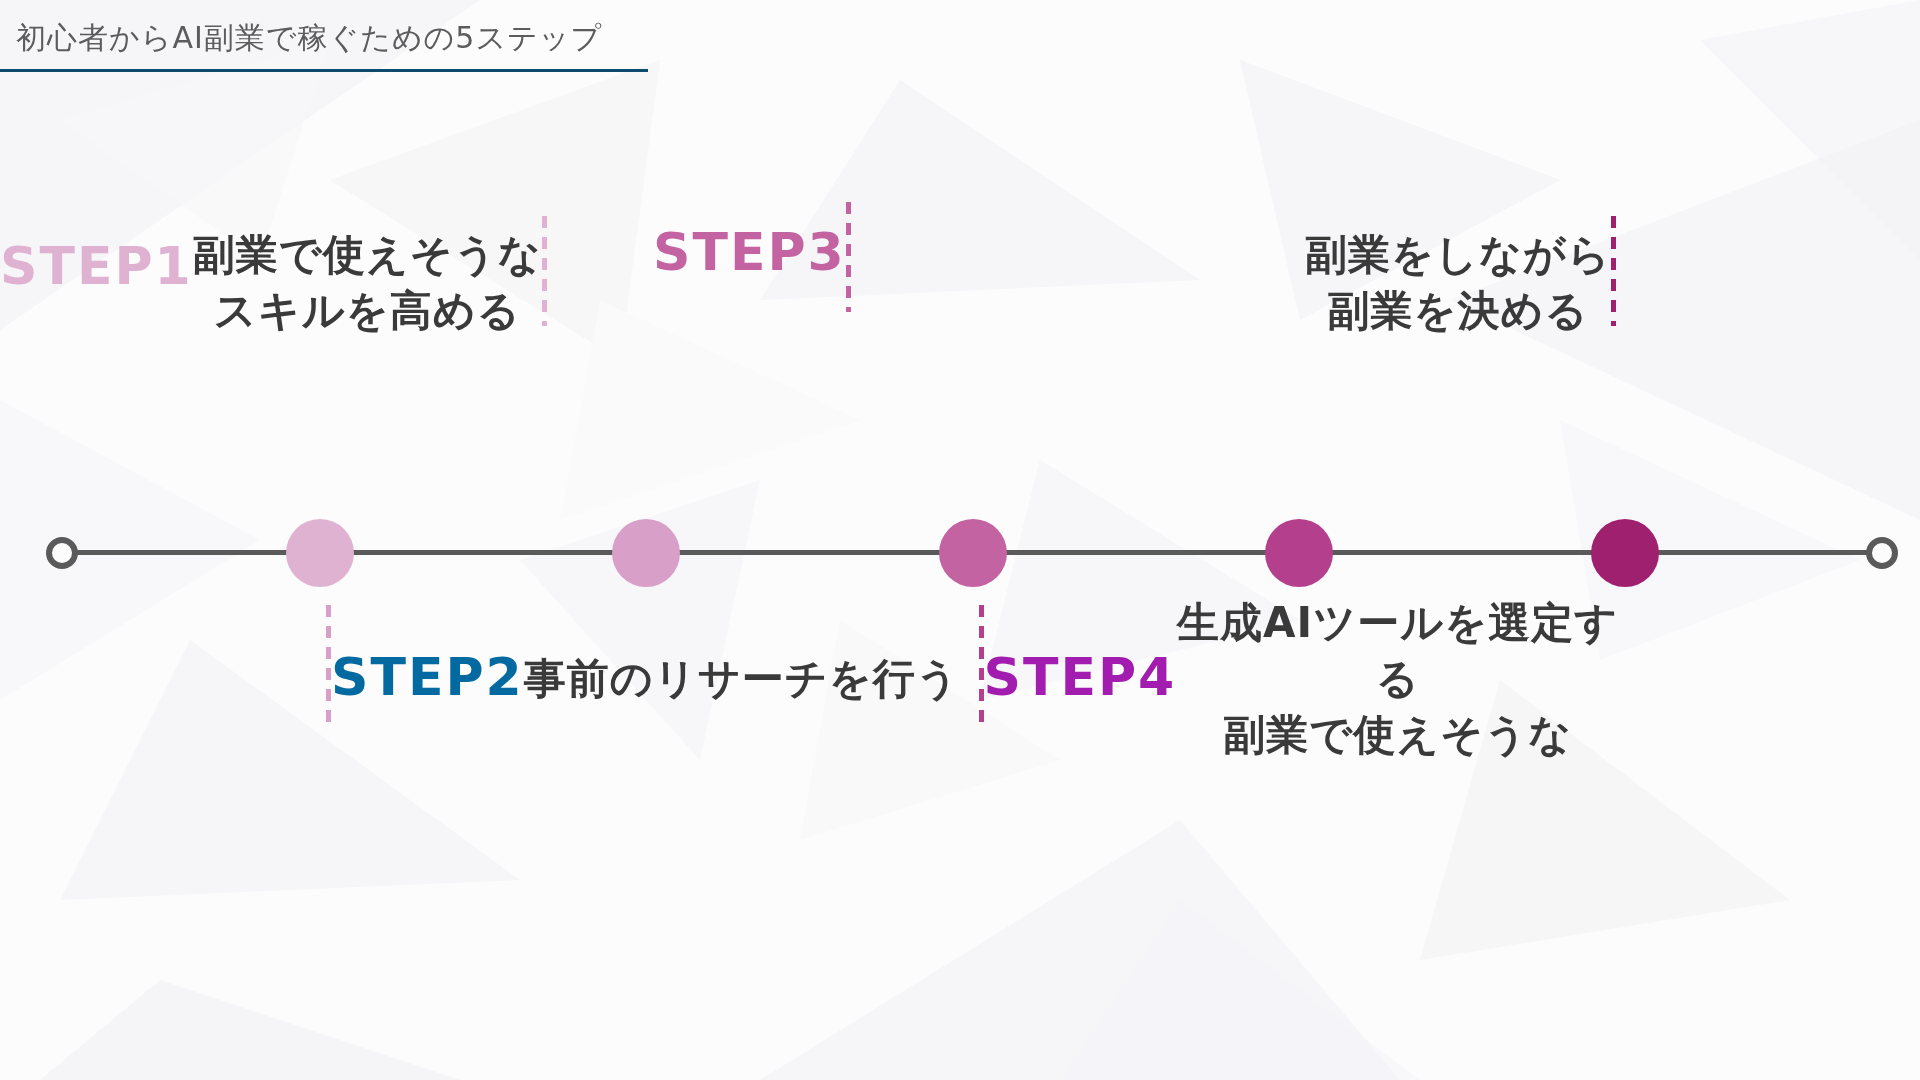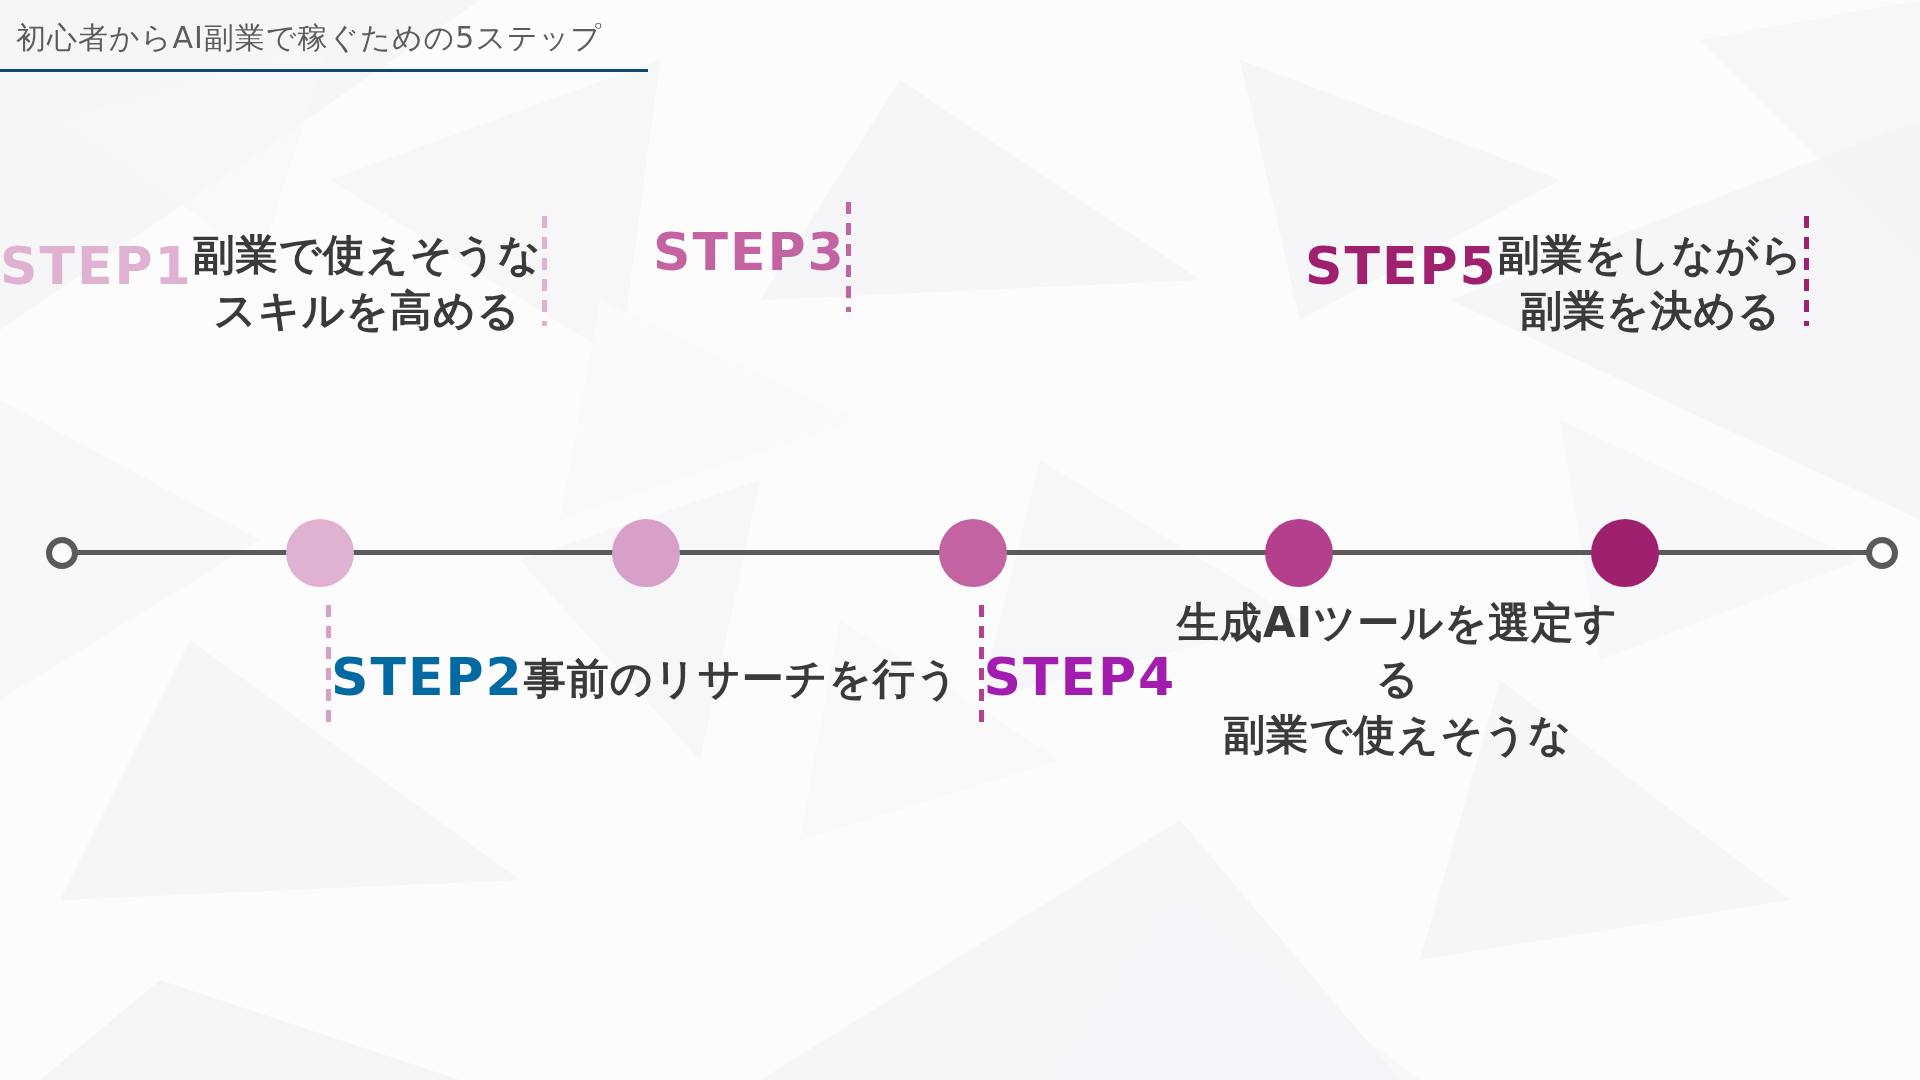--- a/index.html
+++ b/index.html
@@ -157,21 +157,20 @@
   <div class="step below" style="left:1299px">
     <div class="connector" style="background: repeating-linear-gradient(rgb(180, 63, 140) 0px, rgb(180, 63, 140) 12px, transparent 12px, transparent 21px);"></div>
     <div class="step-label" style="color: #a21caf;">STEP4</div>
     <div class="step-text">
       <div>生成AIツールを選定する</div>
       <div>副業で使えそうな</div>
     </div>
   </div>
 
   <div class="step above" style="left:1625px">
-    <div class="step-label" style="color: rgb(160, 32, 112);">STEP5</div>
     <div class="step-text">
       <div>副業をしながら</div>
       <div>副業を決める</div>
     </div>
     <div class="connector" style="background: repeating-linear-gradient(rgb(160, 32, 112) 0px, rgb(160, 32, 112) 12px, transparent 12px, transparent 21px);"></div>
   </div>
 
 </div>
 
 </body></html>

